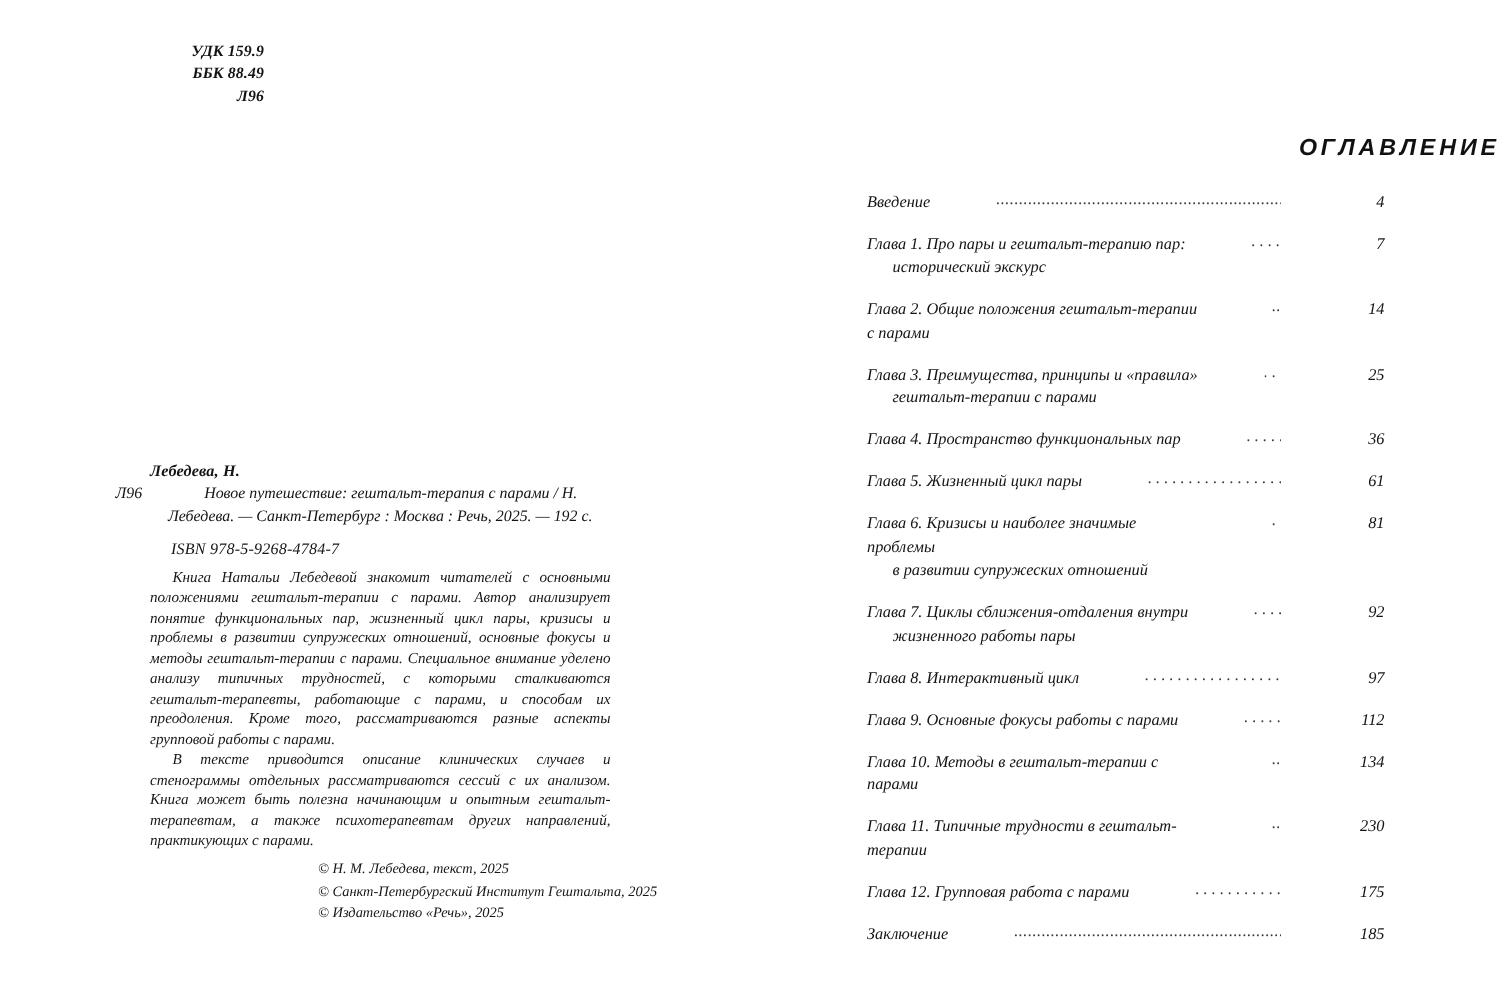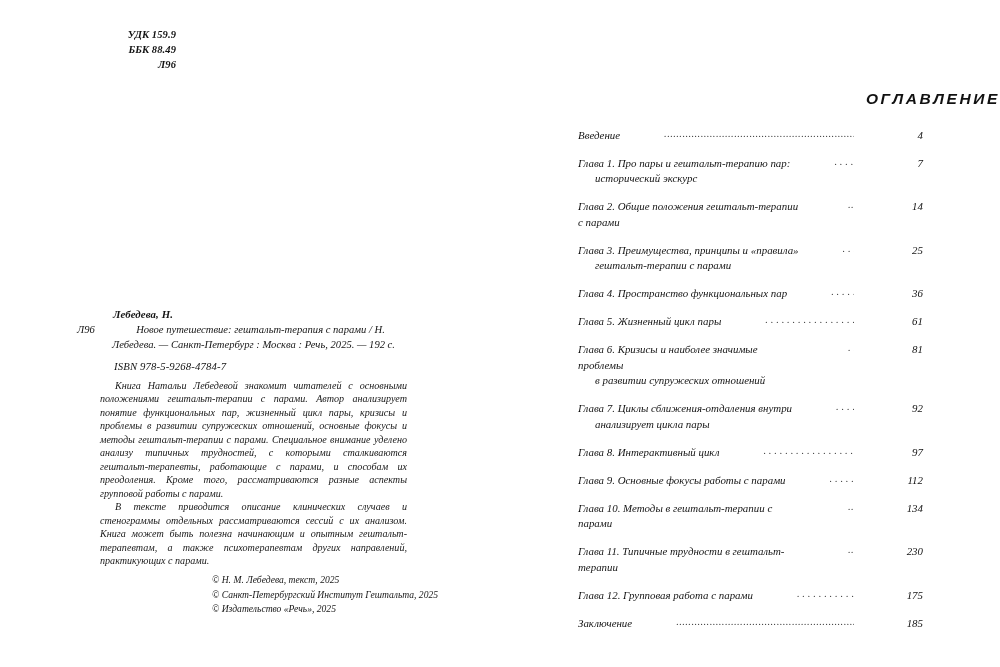--- a/index.html
+++ b/index.html
@@ -51,21 +51,21 @@
     position: absolute;
     left: 77px;
     top: 307px;
     width: 330px;
     font-size: 10.6px;
     line-height: 1.38;
     color: #141414;
   }
   .biblio-author {
     font-weight: bold;
-    margin-left: 36px;
+    margin-left: 23px;
     font-size: 10.8px;
     letter-spacing: .1px;
   }
   .biblio-entry {
     position: relative;
     margin-top: 1px;
   }
   .biblio-mark {
     position: absolute;
     left: 0;
@@ -255,21 +255,21 @@
         <span class="toc-page">61</span>
       </div>
 
       <div class="toc-item">
         <span class="toc-label"><span>Глава 6. Кризисы и наиболее значимые проблемы</span><span class="second-line">в развитии супружеских отношений</span></span>
         <span class="toc-dots"></span>
         <span class="toc-page">81</span>
       </div>
 
       <div class="toc-item">
-        <span class="toc-label"><span>Глава 7. Циклы сближения-отдаления внутри</span><span class="second-line">анализирует цикла пары</span></span>
+        <span class="toc-label"><span>Глава 7. Циклы сближения-отдаления внутри</span><span class="second-line">жизненного работы пары</span></span>
         <span class="toc-dots"></span>
         <span class="toc-page">92</span>
       </div>
 
       <div class="toc-item">
         <span class="toc-label">Глава 8. Интерактивный цикл</span>
         <span class="toc-dots"></span>
         <span class="toc-page">97</span>
       </div>
 

